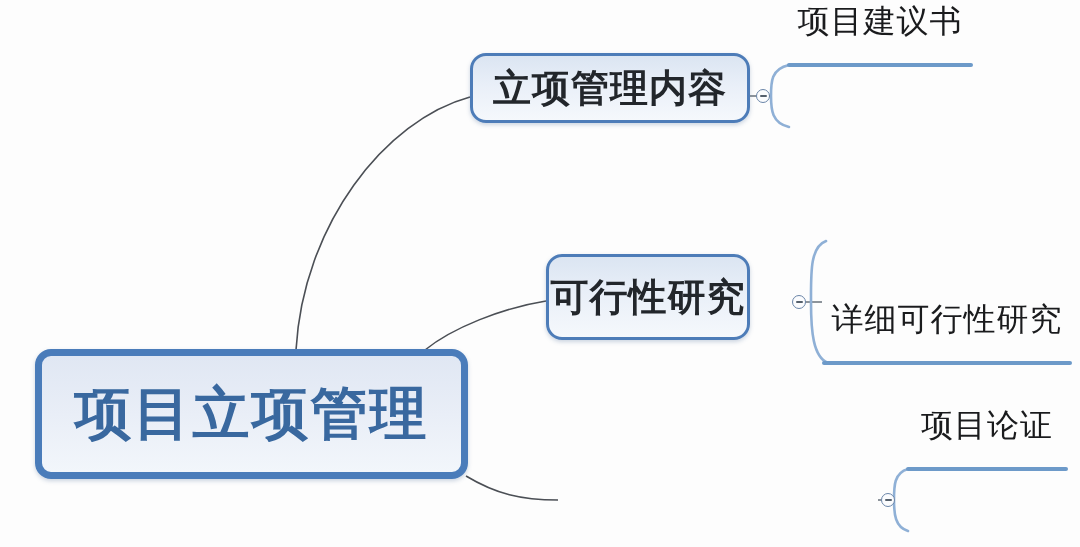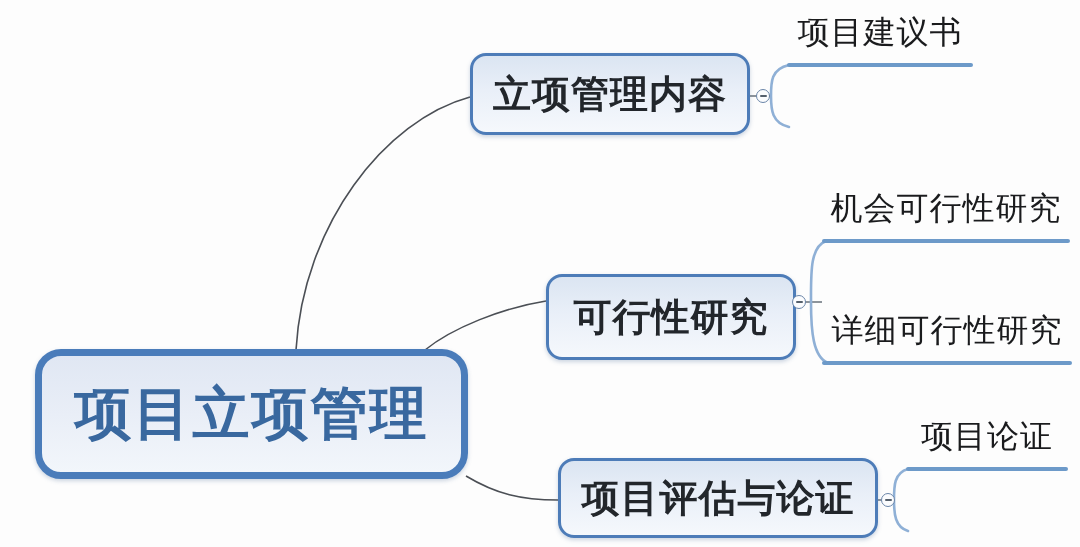--- a/index.html
+++ b/index.html
@@ -14,33 +14,33 @@
   .tline{stroke:#5c6670;stroke-width:1.4;}
 
   .node{
     position:absolute;z-index:2;box-sizing:border-box;
     display:flex;align-items:center;justify-content:center;
     background:linear-gradient(180deg,#dbe5f2 0%,#e9eff8 45%,#f5f8fc 100%);
     border:3px solid #4d7cb8;border-radius:16px;
     box-shadow:0 2px 4px rgba(90,120,160,0.30);
   }
   .node.root{
-    border-width:7px;border-radius:26px;border-color:#4a7cba;
+    border-width:7px;border-radius:16px;border-color:#4a7cba;
     background:linear-gradient(180deg,#e0e7f3 0%,#e9eef7 50%,#f2f6fb 100%);
   }
   .root-label{
     font-size:57px;font-weight:700;color:#39689f;letter-spacing:2px;white-space:nowrap;
   }
   .branch-label{
     font-size:38px;font-weight:600;color:#22262b;letter-spacing:1px;white-space:nowrap;
   }
   .leaf{position:absolute;z-index:2;}
   .leaf-label{
     display:flex;align-items:flex-end;justify-content:center;
-    height:42px;box-sizing:border-box;padding-bottom:8px;
+    height:42px;box-sizing:border-box;padding-bottom:19px;
     font-size:32px;font-weight:500;color:#1a1b1d;letter-spacing:1px;white-space:nowrap;
   }
   .leaf-underline{height:4px;border-radius:2px;background:#6d9ac9;}
 
   .toggle{
     position:absolute;z-index:3;width:14px;height:14px;box-sizing:border-box;
     border:1.5px solid #6a85a8;border-radius:50%;background:#fbfcfe;
     display:flex;align-items:center;justify-content:center;cursor:pointer;
   }
   .toggle .minus{width:7px;height:1.6px;background:#55606c;border-radius:1px;}
@@ -61,49 +61,42 @@
 
     <path class="bracket" d="M789,65 C771,69 771,82 771,96 C771,110 772,123 789,127"></path>
     <path class="bracket" d="M826,241 C810,247 811,273 811,302 C811,331 813,357 828,363"></path>
     <path class="bracket" d="M908,469 C894,473 894,486 894,500 C894,514 895,527 908,531"></path>
   </svg>
 
   <div class="node root" style="left:35px;top:349px;width:433px;height:130px">
     <span class="root-label">项目立项管理</span>
   </div>
 
-  <div class="node" style="left:470px;top:53px;width:280px;height:82px">
+  <div class="node" style="left:470px;top:53px;width:280px;height:70px">
     <span class="branch-label">立项管理内容</span>
   </div>
-  <div class="node" style="left:546px;top:274px;width:250px;height:86px">
+  <div class="node" style="left:546px;top:254px;width:204px;height:86px">
     <span class="branch-label">可行性研究</span>
-  </div>
-  <div class="node" style="left:558px;top:458px;width:320px;height:80px">
-    <span class="branch-label">项目评估与论证</span>
   </div>
 
   <div class="toggle" style="left:756px;top:89px">
     <span class="minus"></span>
   </div>
   <div class="toggle" style="left:792px;top:295px">
     <span class="minus"></span>
   </div>
   <div class="toggle" style="left:881px;top:493px">
     <span class="minus"></span>
   </div>
 
   <div class="leaf" style="left:787px;top:21px;width:186px">
     <div class="leaf-label">项目建议书</div>
     <div class="leaf-underline"></div>
   </div>
 
-  <div class="leaf" style="left:822px;top:197px;width:248px">
-    <div class="leaf-label">机会可行性研究</div>
-    <div class="leaf-underline"></div>
-  </div>
   <div class="leaf" style="left:822px;top:319px;width:250px">
     <div class="leaf-label">详细可行性研究</div>
     <div class="leaf-underline"></div>
   </div>
 
   <div class="leaf" style="left:906px;top:425px;width:162px">
     <div class="leaf-label">项目论证</div>
     <div class="leaf-underline"></div>
   </div>
 

